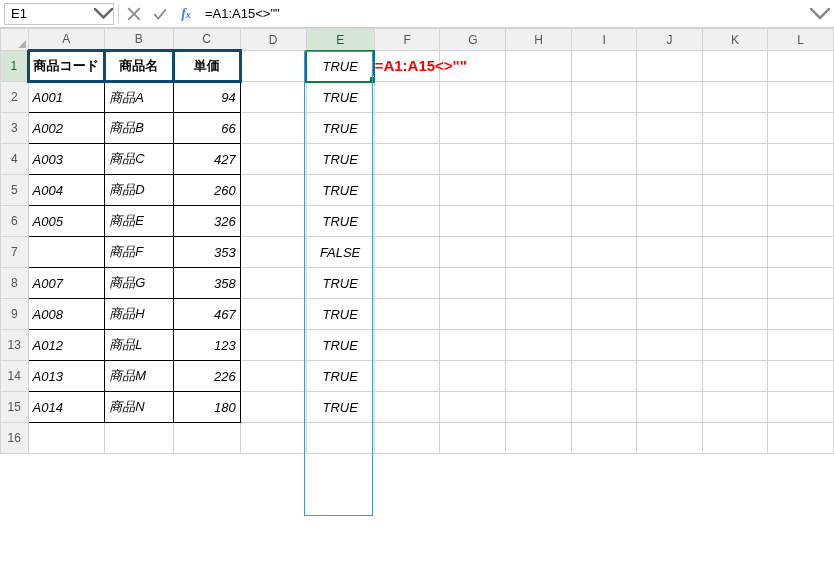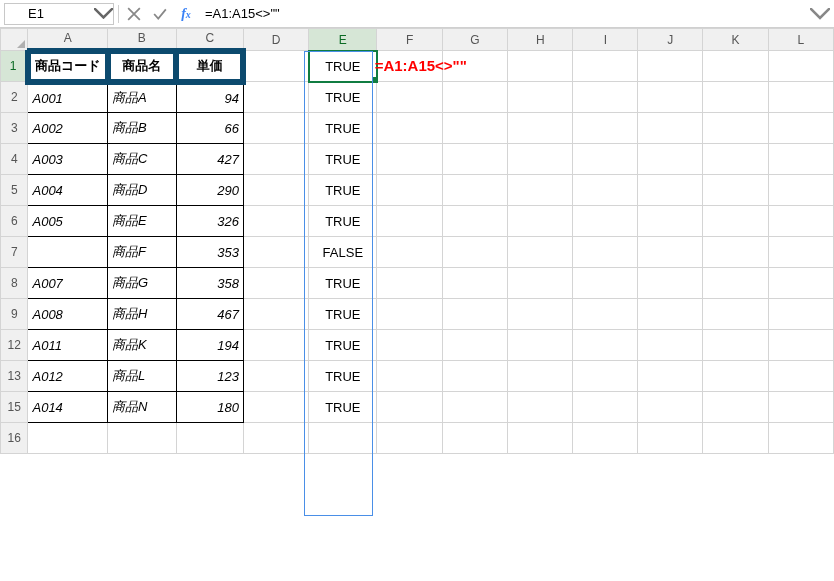--- a/index.html
+++ b/index.html
@@ -21,21 +21,21 @@
     background: #fff;
     padding: 0 4px;
     gap: 4px;
   }
   .name-box-wrap {
     display: flex; align-items: center;
     border: 1px solid #c8c8c8;
     height: 22px;
     width: 110px;
     background: #fff;
-    padding-left: 23px;
+    padding-left: 6px;
   }
   .name-box {
     flex: 1; border: none; outline: none; font-size: 13px; background: transparent;
     width: 60px;
   }
   .name-box-chevron {
     width: 20px; display:flex; align-items:center; justify-content:center;
     color:#666;
     border-left:1px solid transparent;
     height:100%;
@@ -113,38 +113,38 @@
   .c-F { width:70px; }
   .c-G { width:70px; }
   .c-H { width:70px; }
   .c-I { width:70px; }
   .c-J { width:70px; }
   .c-K { width:70px; }
   .c-L { width:70px; }
 
   
   td.data-cell { border: 1px solid #000; font-style: italic; }
-  td.data-header { border:6px solid #0c4a6e; font-weight: bold; text-align:center; }
+  td.data-header { border:3px solid #0c4a6e; font-weight: bold; text-align:center; }
   td.num { text-align: right; }
   td.center { text-align:center; }
 
   
   td.active-cell {
     outline: 2px solid #107c41;
     outline-offset: -1px;
     position: relative;
   }
   td.active-cell::after{
     content:"";
     position:absolute; right:-3px; bottom:-3px;
     width:6px; height:6px; background:#107c41; border:1px solid #fff;
   }
 
   
-  td.spill-cell { text-align:center; }
+  td.spill-cell { text-align:center;font-style:italic; }
   .spill-outline {
     position: absolute;
     border: 1px solid #4a8fe7;
     pointer-events: none;
   }
 
   
   .annotation {
     position:absolute;
     color:#ff0000;
@@ -284,21 +284,21 @@
               <td></td>
               <td></td>
               <td></td>
               <td></td>
               <td></td>
             </tr>
             <tr>
               <th>5</th>
               <td class="data-cell">A004</td>
               <td class="data-cell">商品D</td>
-              <td class="data-cell num">290</td>
+              <td class="data-cell num">260</td>
               <td></td>
               <td class="spill-cell center">TRUE</td>
               <td></td>
               <td></td>
               <td></td>
               <td></td>
               <td></td>
               <td></td>
               <td></td>
             </tr>
@@ -356,50 +356,50 @@
               <td class="spill-cell center">TRUE</td>
               <td></td>
               <td></td>
               <td></td>
               <td></td>
               <td></td>
               <td></td>
               <td></td>
             </tr>
             <tr>
-              <th>12</th>
-              <td class="data-cell">A011</td>
-              <td class="data-cell">商品K</td>
-              <td class="data-cell num">194</td>
-              <td></td>
-              <td class="spill-cell center">TRUE</td>
-              <td></td>
-              <td></td>
-              <td></td>
-              <td></td>
-              <td></td>
-              <td></td>
-              <td></td>
-            </tr>
-            <tr>
               <th>13</th>
               <td class="data-cell">A012</td>
               <td class="data-cell">商品L</td>
               <td class="data-cell num">123</td>
               <td></td>
               <td class="spill-cell center">TRUE</td>
               <td></td>
               <td></td>
               <td></td>
               <td></td>
               <td></td>
               <td></td>
               <td></td>
             </tr>
             <tr>
+              <th>14</th>
+              <td class="data-cell">A013</td>
+              <td class="data-cell">商品M</td>
+              <td class="data-cell num">226</td>
+              <td></td>
+              <td class="spill-cell center">TRUE</td>
+              <td></td>
+              <td></td>
+              <td></td>
+              <td></td>
+              <td></td>
+              <td></td>
+              <td></td>
+            </tr>
+            <tr>
               <th>15</th>
               <td class="data-cell">A014</td>
               <td class="data-cell">商品N</td>
               <td class="data-cell num">180</td>
               <td></td>
               <td class="spill-cell center">TRUE</td>
               <td></td>
               <td></td>
               <td></td>
               <td></td>

